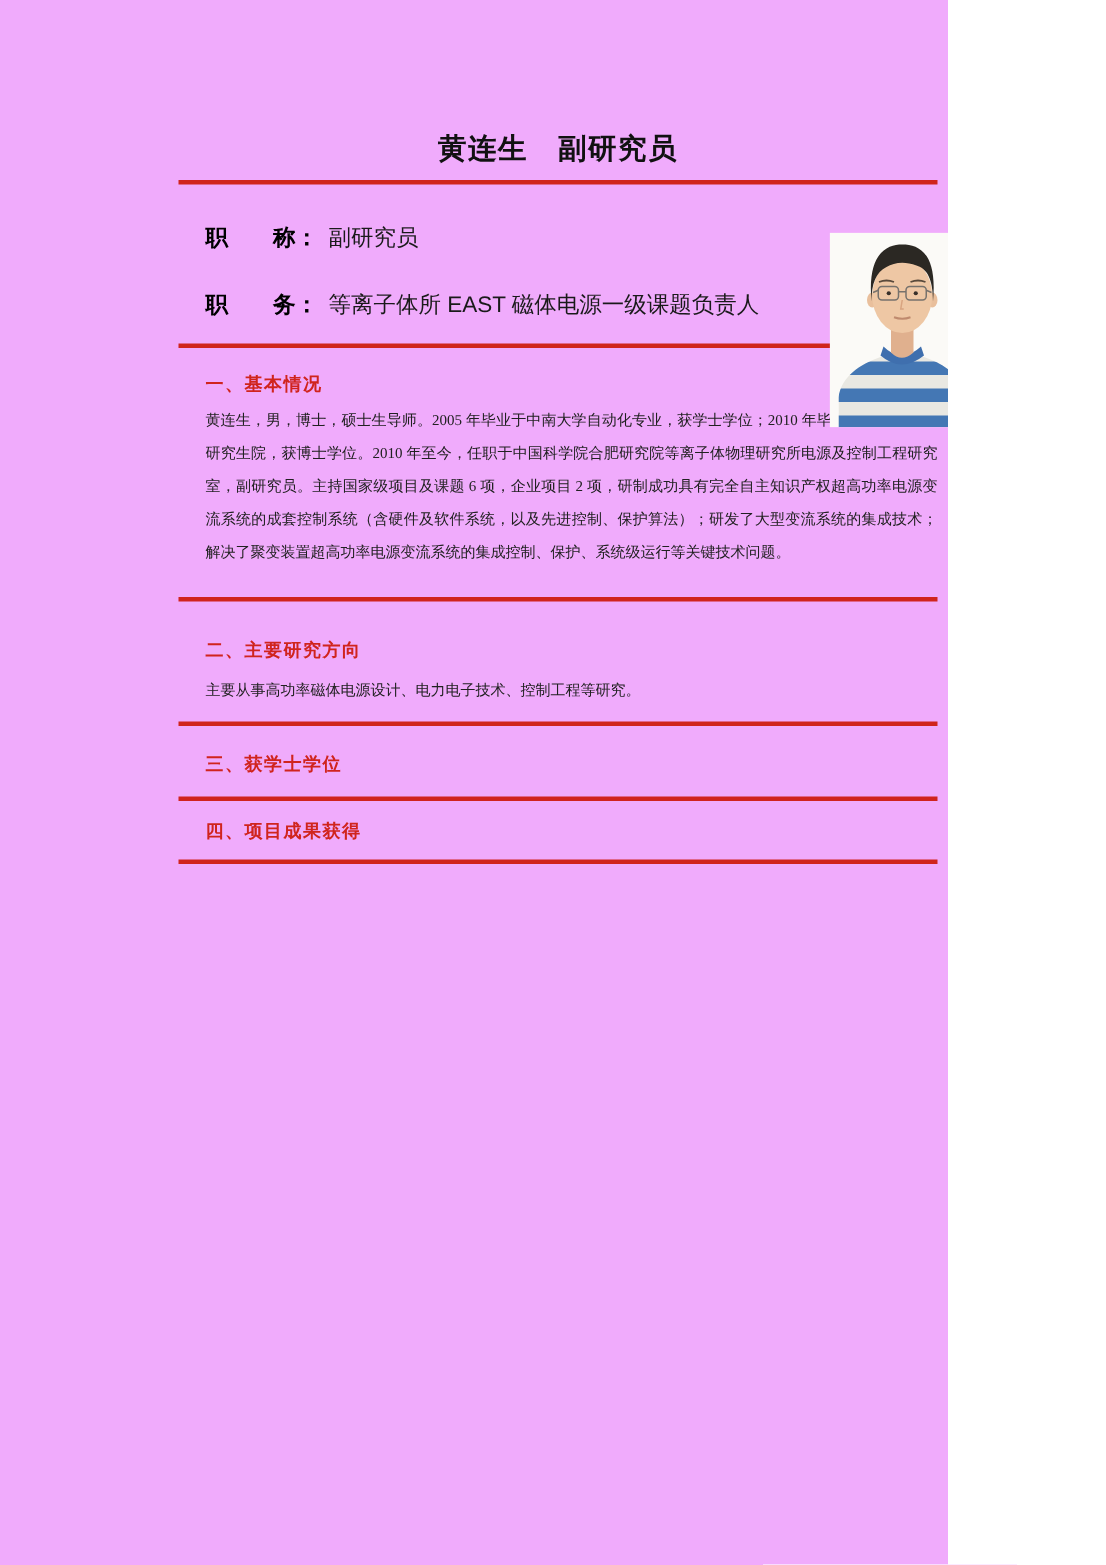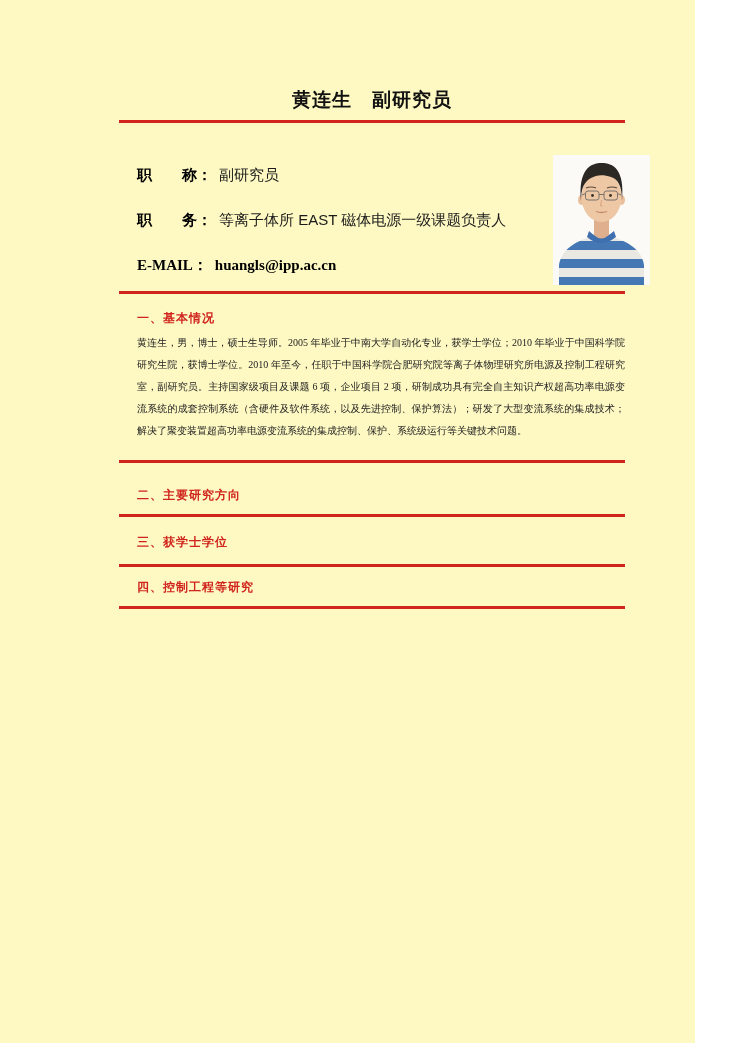--- a/index.html
+++ b/index.html
@@ -7,23 +7,23 @@
     --text-black:#1c1c1c;
   }
   *{margin:0;padding:0;box-sizing:border-box;}
   html,body{background:#ffffff;}
   body{
     font-family:"Liberation Serif","DejaVu Serif",serif;
     color:var(--text-black);
   }
   .page{
     position:relative;
-    width:695px;
+    width:632px;
     height:1043px;
-    background:#fef9c3;
+    background:#f0abfc;
     overflow:hidden;
     padding-left:19px;
   }
   .content{
     position:absolute;
     left:119px;
     top:0;
     width:506px;
   }
   .doc-title{
@@ -41,21 +41,21 @@
     background:var(--accent-red);
     width:100%;
   }
   .d1{margin-top:8px;}
   .d2{margin-top:16px;}
   .d3{margin-top:18px;}
   .d4{margin-top:9px;}
   .d5{margin-top:12px;}
   .d6{margin-top:9px;}
   .info-rows{
-    margin-top:42px;
+    margin-top:26px;
     padding-left:18px;
   }
   .info-row{
     font-family:"Liberation Sans","DejaVu Sans",sans-serif;
     font-size:15px;
     line-height:19px;
     margin-bottom:26px;
     white-space:nowrap;
   }
   .info-row:last-child{margin-bottom:0;}
@@ -117,48 +117,46 @@
 
     <div class="divider d1"></div>
 
     <div class="info-rows">
       <div class="info-row">
         <span class="label">职　　称：</span><span class="value">副研究员</span>
       </div>
       <div class="info-row">
         <span class="label">职　　务：</span><span class="value">等离子体所 EAST 磁体电源一级课题负责人</span>
       </div>
-      <div class="info-row email-row">
-        <span class="label">E-MAIL：</span><span class="value">huangls@ipp.ac.cn</span>
-      </div>
     </div>
 
     <div class="divider d2"></div>
 
     <div>
       <h2 class="section-heading">一、基本情况</h2>
       <p class="section-body">黄连生，男，博士，硕士生导师。2005 年毕业于中南大学自动化专业，获学士学位；2010 年毕业于中国科学院研究生院，获博士学位。2010 年至今，任职于中国科学院合肥研究院等离子体物理研究所电源及控制工程研究室，副研究员。主持国家级项目及课题 6 项，企业项目 2 项，研制成功具有完全自主知识产权超高功率电源变流系统的成套控制系统（含硬件及软件系统，以及先进控制、保护算法）；研发了大型变流系统的集成技术；解决了聚变装置超高功率电源变流系统的集成控制、保护、系统级运行等关键技术问题。</p>
     </div>
 
     <div class="divider d3"></div>
 
     <div>
       <h2 class="section-heading sec2-heading">二、主要研究方向</h2>
+      <p class="section-body sec2-body">主要从事高功率磁体电源设计、电力电子技术、控制工程等研究。</p>
     </div>
 
     <div class="divider d4"></div>
 
     <div>
       <h2 class="section-heading sec3-heading">三、获学士学位</h2>
     </div>
 
     <div class="divider d5"></div>
 
     <div>
-      <h2 class="section-heading sec4-heading">四、控制工程等研究</h2>
+      <h2 class="section-heading sec4-heading">四、项目成果获得</h2>
     </div>
 
     <div class="divider d6"></div>
 
   </div>
 
   <div class="photo" title="证件照：蓝白条纹上衣、戴眼镜的男性研究员">
     <svg viewBox="0 0 97 130" aria-hidden="true">
       <rect x="0" y="0" width="97" height="130" fill="#fbfaf7"></rect>
       <defs>

